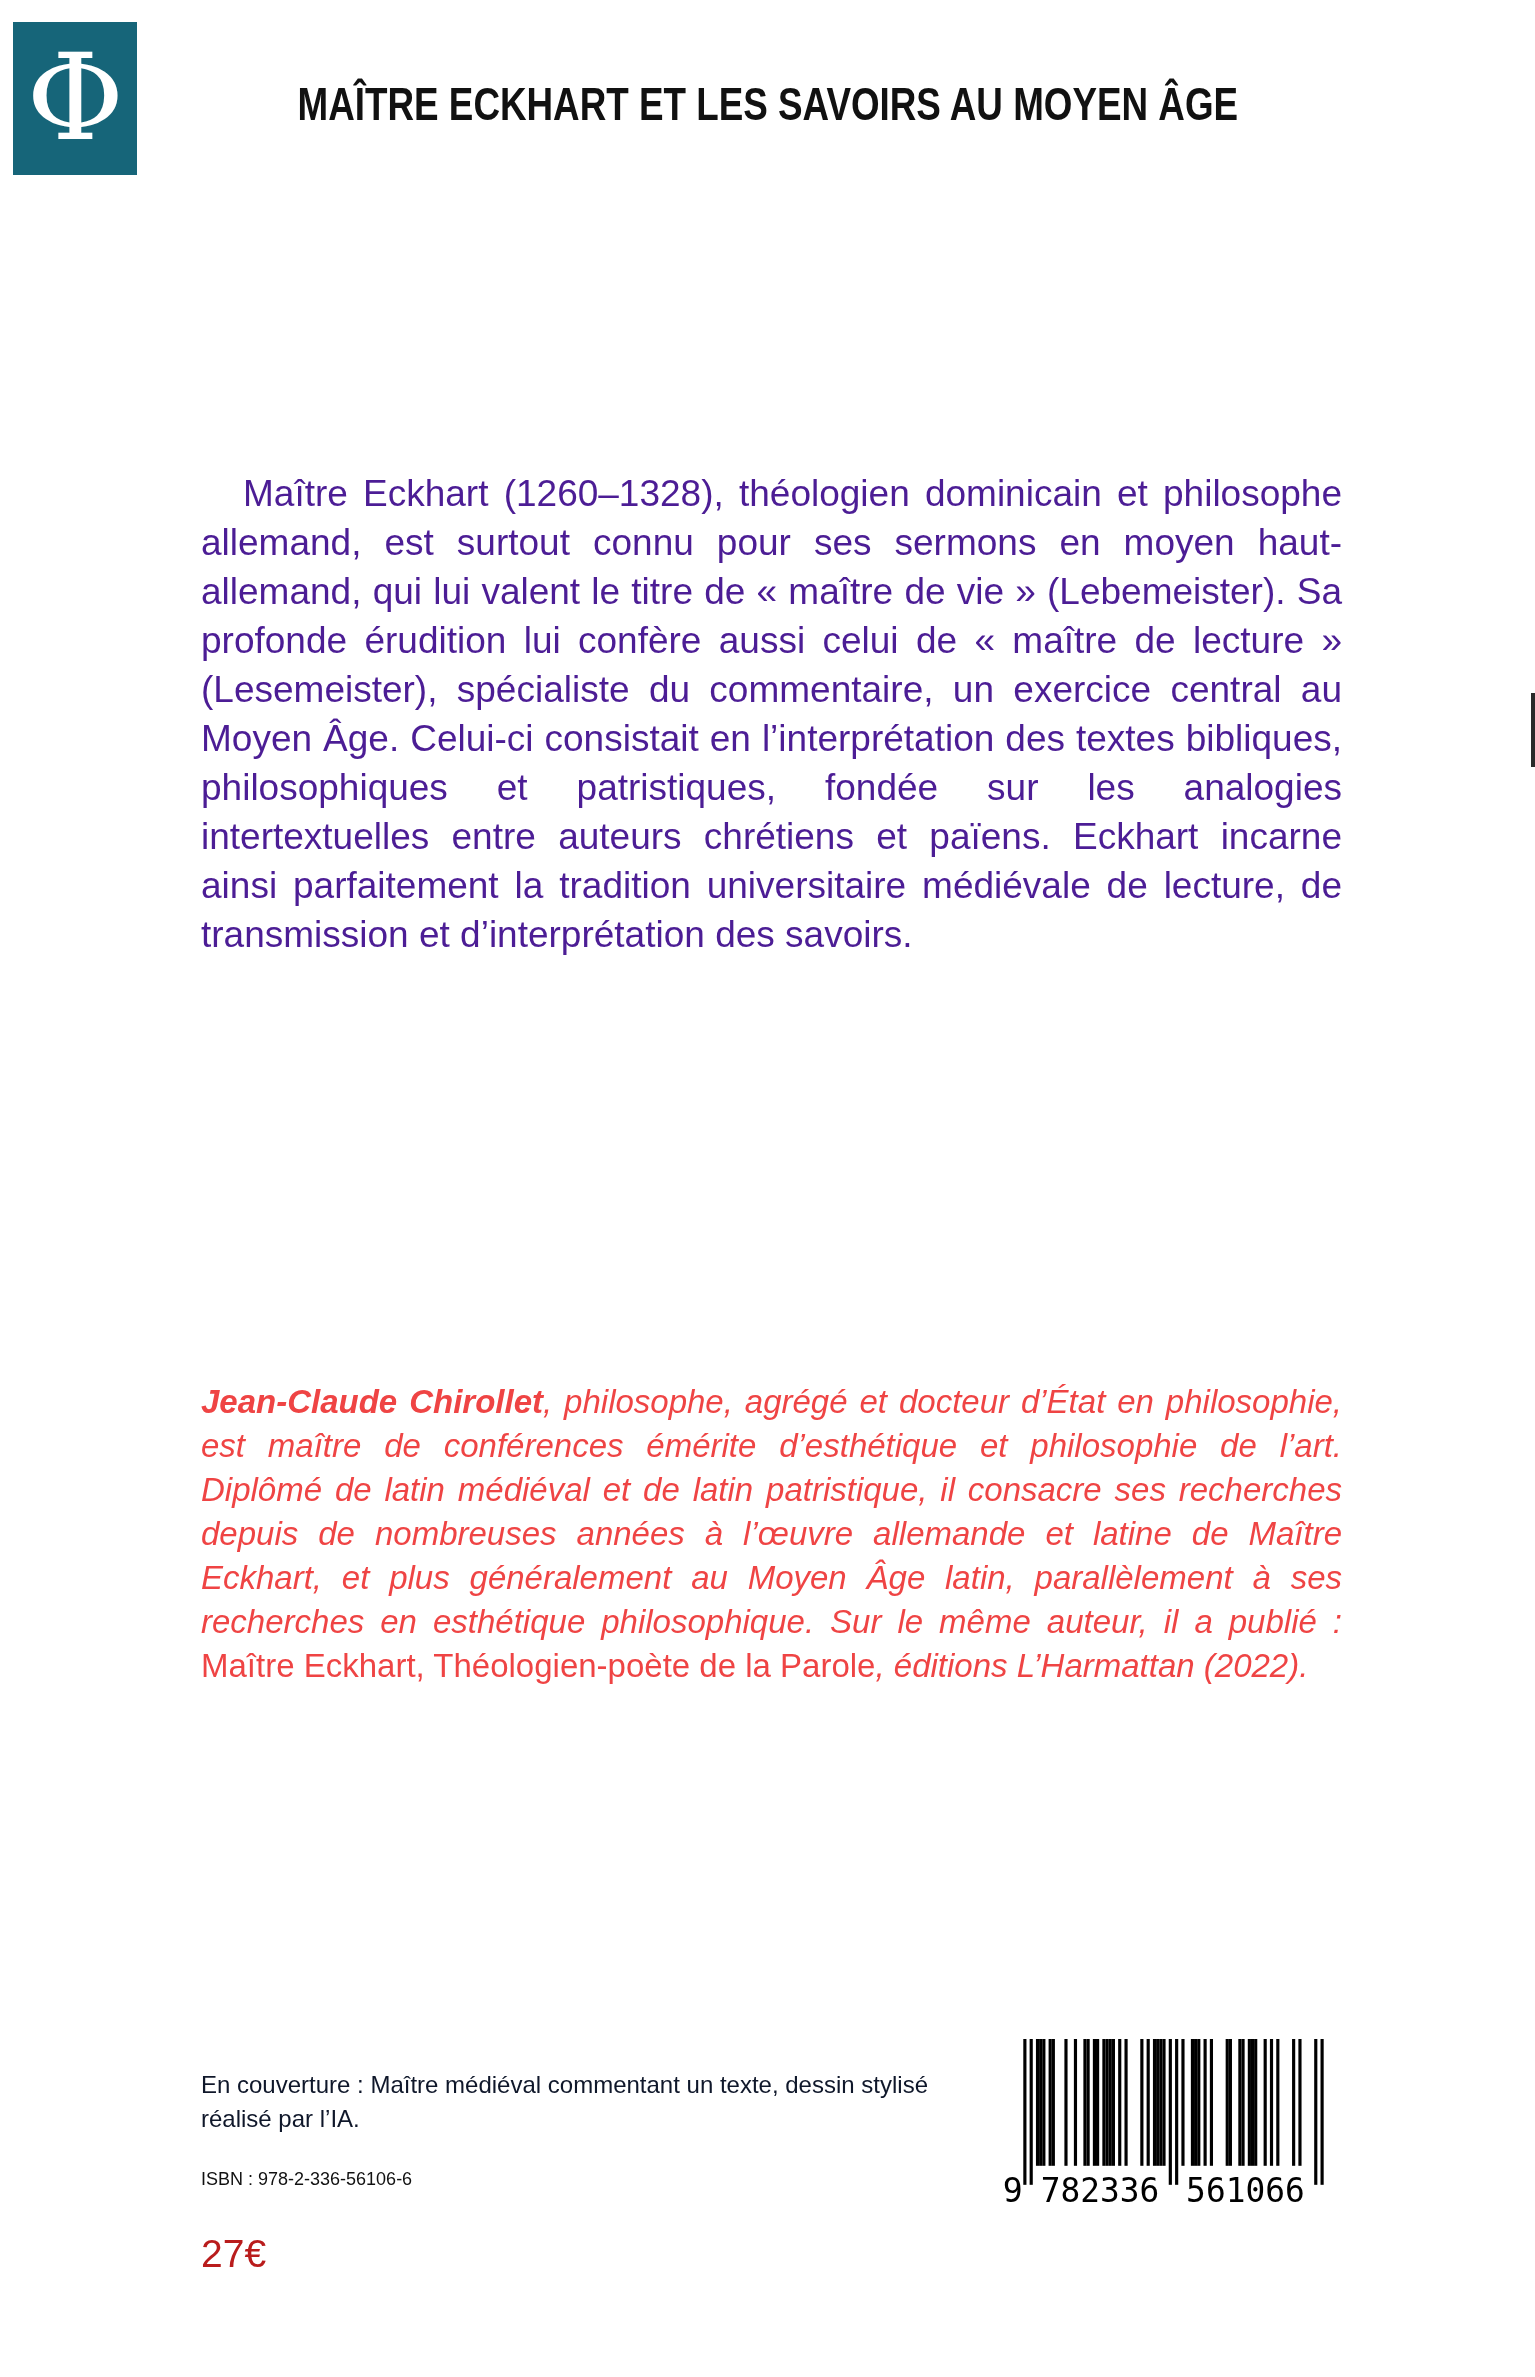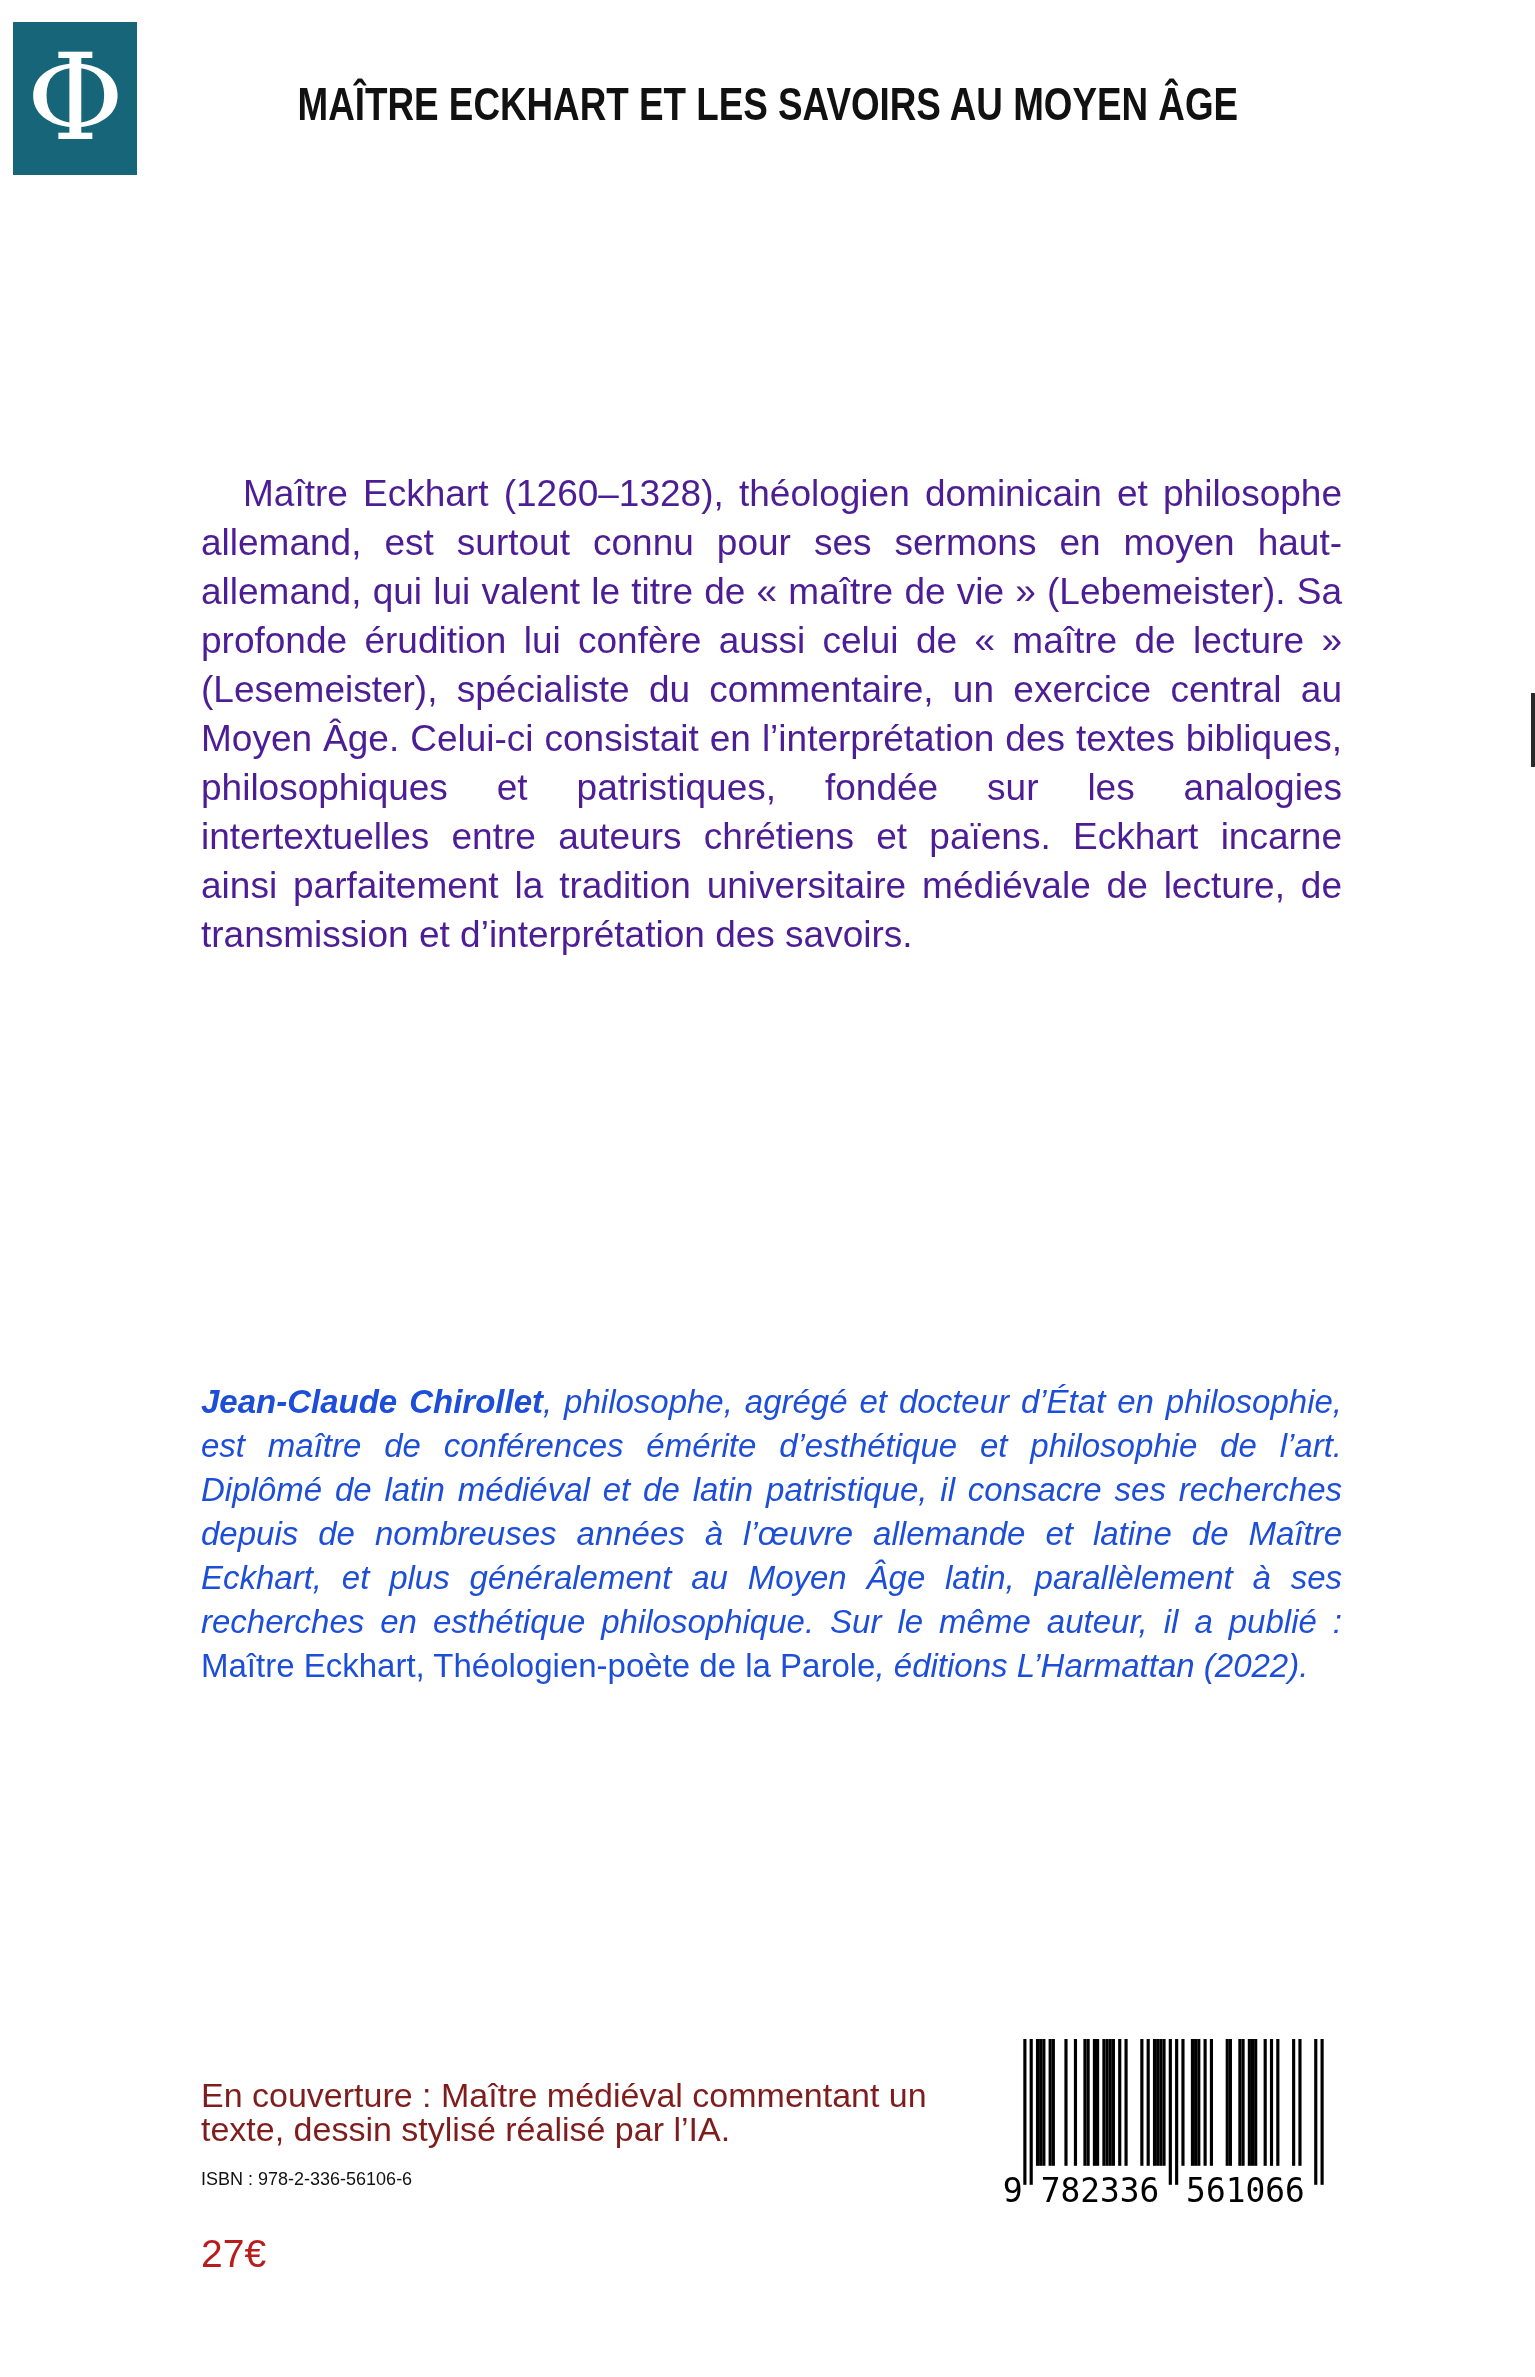--- a/index.html
+++ b/index.html
@@ -38,28 +38,28 @@
   .synopsis{
     position:absolute;left:201px;top:432px;width:1141px;
     font-size:37px;line-height:49px;
     text-align:justify;text-indent:42px;
     color:#4c1d95;
   }
   
   .bio{
     position:absolute;left:201px;top:1347px;width:1141px;
     font-size:33px;line-height:44px;
-    font-style:italic;text-align:justify;color:#1d4ed8;
+    font-style:italic;text-align:justify;color:#ef4444;
   }
   .bio .name{font-weight:bold;}
   .bio .roman{font-style:normal;}
   
   .cover-note{
     position:absolute;left:201px;top:2044px;width:755px;
-    font-size:34px;line-height:34px;color:#7f1d1d;
+    font-size:24px;line-height:34px;color:#0f172a;
   }
   .isbn{
     position:absolute;left:201px;top:2151px;
     font-size:18px;color:#111111;
   }
   .price{
     position:absolute;left:201px;top:2193px;
     font-size:39px;color:#b91c1c;
   }
   .barcode{

